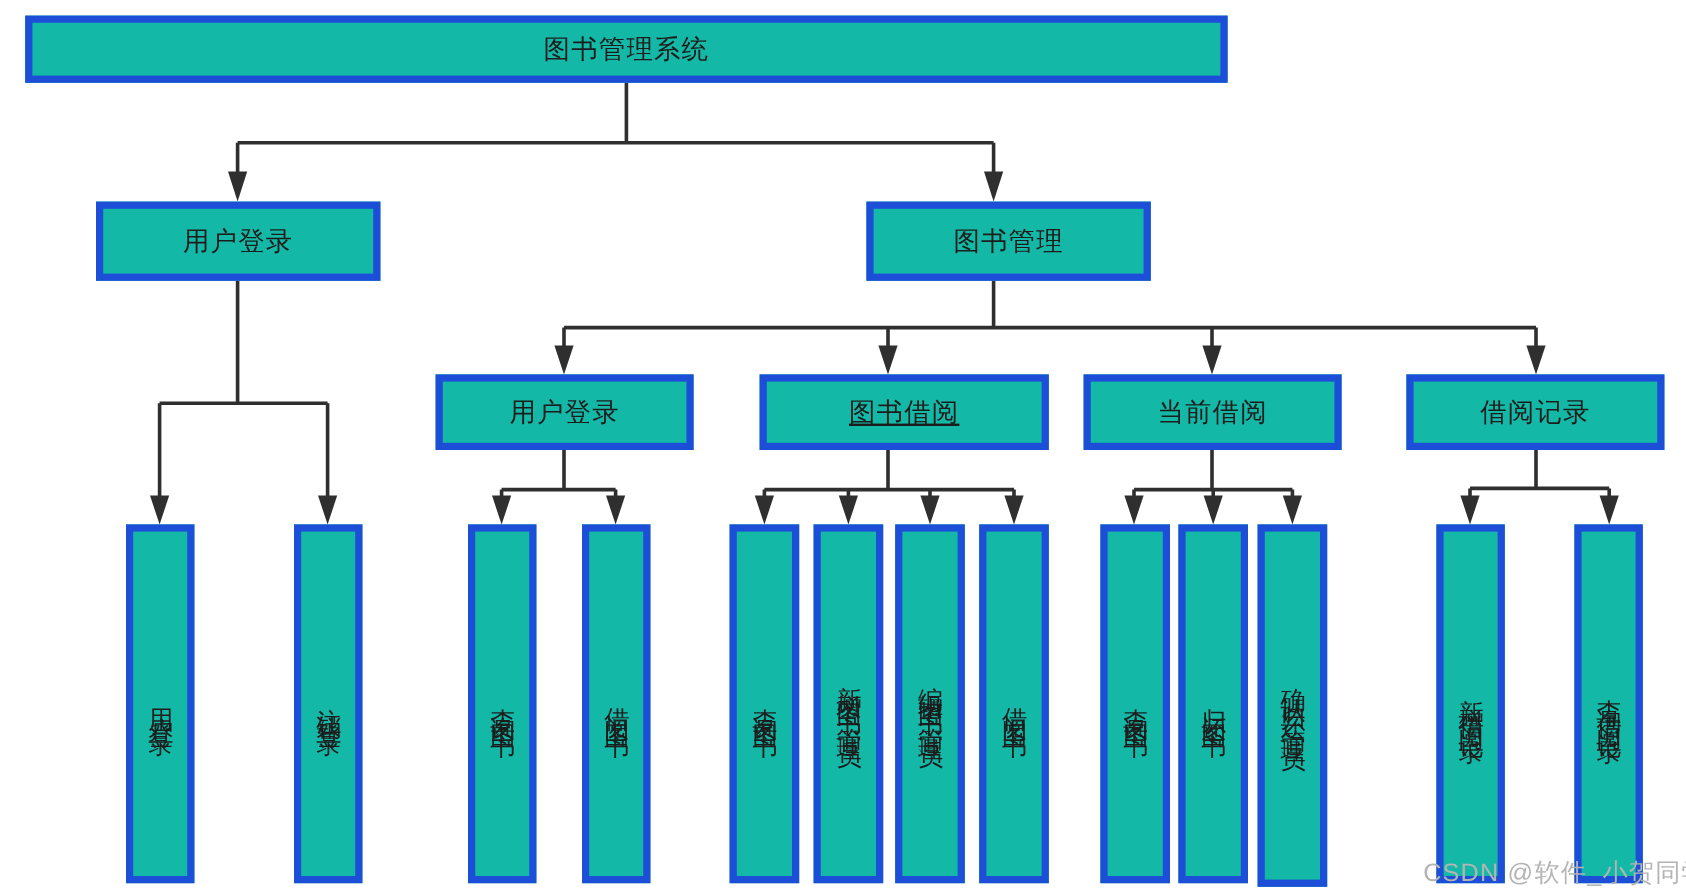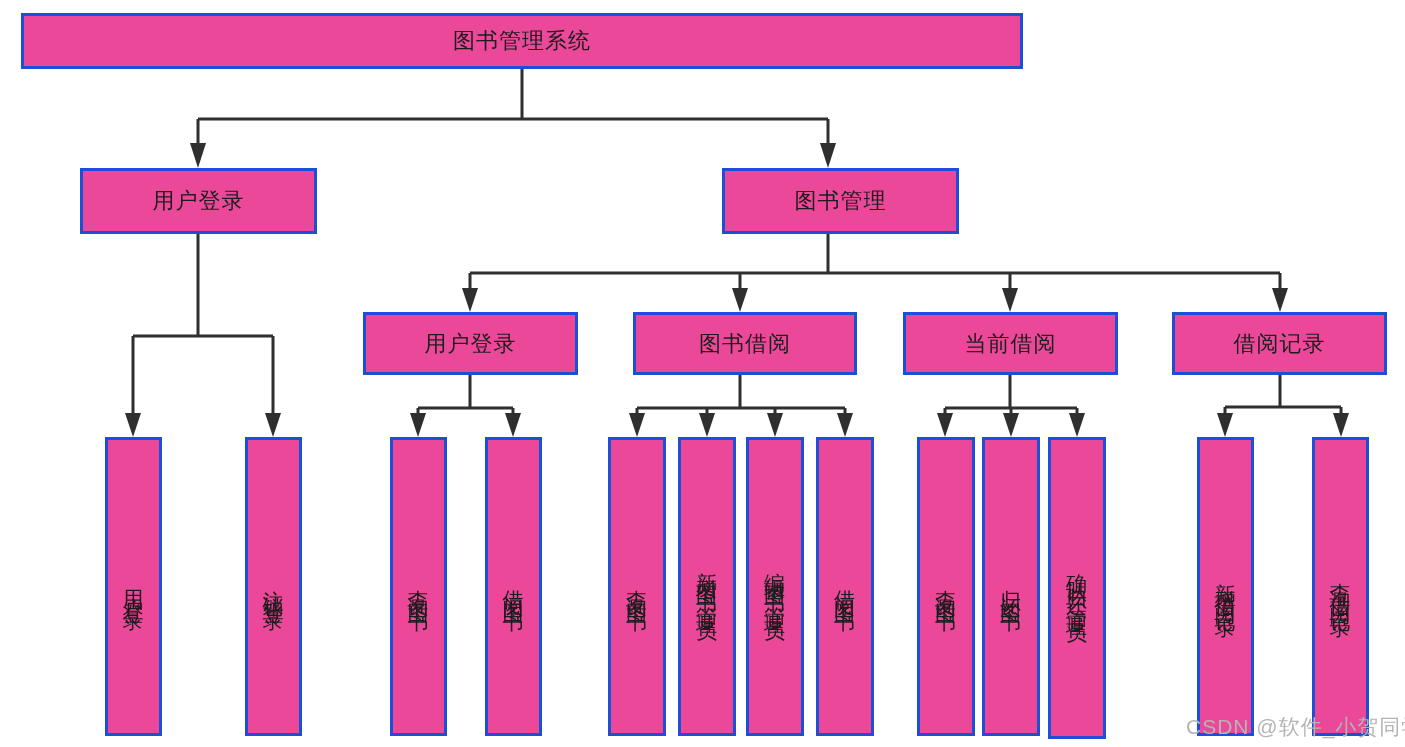--- a/index.html
+++ b/index.html
@@ -13,22 +13,22 @@
   }
   .wires {
     position: absolute;
     left: 0; top: 0;
     width: 1405px; height: 747px;
     pointer-events: none;
   }
   .node {
     position: absolute;
     box-sizing: border-box;
-    border: 3px solid #1d4ed8;
-    background: #ec4899;
+    border: 6px solid #1d4ed8;
+    background: #14b8a6;
     display: flex;
     align-items: center;
     justify-content: center;
     color: #1c1c1c;
   }
   .hnode { font-size: 22px; letter-spacing: 1px; }
   .vnode span {
     writing-mode: vertical-rl;
     text-orientation: mixed;
     font-size: 21px;
@@ -97,21 +97,21 @@
       <polygon points="1333,413 1349,413 1341,437"></polygon>
     </g>
   </svg>
 
   <div class="node hnode" style="left:21px; top:13px; width:1002px; height:56px;">图书管理系统</div>
 
   <div class="node hnode" style="left:80px; top:168px; width:237px; height:66px;">用户登录</div>
   <div class="node hnode" style="left:722px; top:168px; width:237px; height:66px;">图书管理</div>
 
   <div class="node hnode" style="left:363px; top:312px; width:215px; height:63px;">用户登录</div>
-  <div class="node hnode" style="left:633px; top:312px; width:224px; height:63px;">图书借阅</div>
+  <div class="node hnode" style="left:633px; top:312px; width:241px; height:63px;text-decoration:underline;">图书借阅</div>
   <div class="node hnode" style="left:903px; top:312px; width:215px; height:63px;">当前借阅</div>
   <div class="node hnode" style="left:1172px; top:312px; width:215px; height:63px;">借阅记录</div>
 
   <div class="node vnode" style="left:105px; top:437px; width:57px; height:299px;">
     <span>用户登录</span>
   </div>
   <div class="node vnode" style="left:245px; top:437px; width:57px; height:299px;">
     <span>注销登录</span>
   </div>
 

